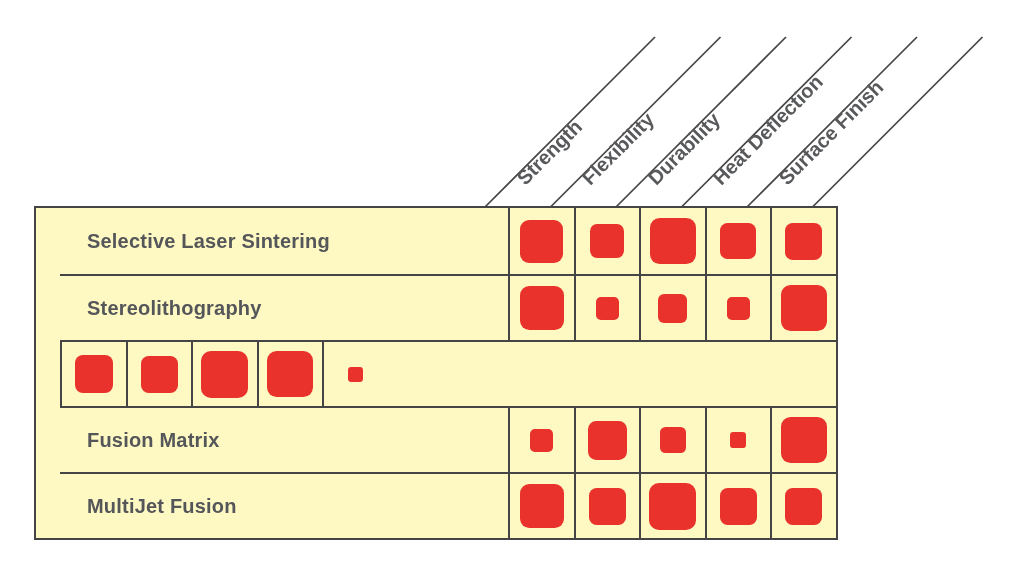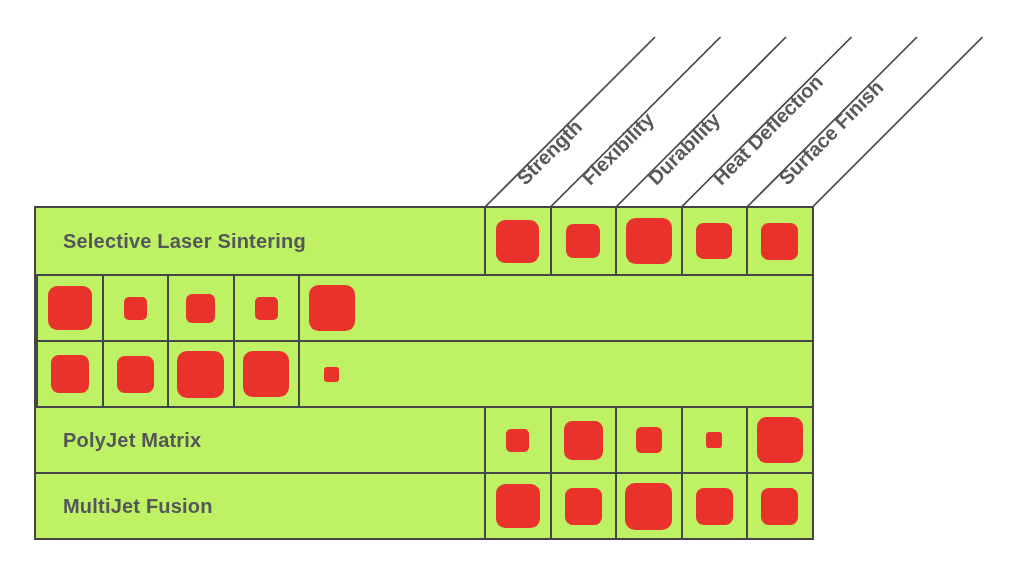--- a/index.html
+++ b/index.html
@@ -18,21 +18,22 @@
     font-weight:600;
     color:#58595b;
     line-height:22px;
     transform:rotate(-45deg);
     transform-origin:0 100%;
   }
   .matrix{
     position:absolute;
     left:34px;top:206px;
     border:2px solid #454545;
-    background:#bef264;
+    background:#fef9c3;
+    padding-left:24px;
   }
   .mrow{display:flex;height:66px;box-sizing:border-box;}
   .mrow + .mrow{border-top:2px solid #454545;}
   .label-cell{
     flex:0 0 448px;
     box-sizing:border-box;
     display:flex;align-items:center;
     padding-left:27px;
     font-size:20px;font-weight:700;color:#55565a;
     letter-spacing:0.2px;
@@ -77,20 +78,21 @@
           <div class="sq" title="Durability: 5" style="width: 46px; height: 46px; background: rgb(233, 50, 43);"></div>
         </div>
         <div class="data-cell">
           <div class="sq" title="Heat Deflection: 4" style="width: 36px; height: 36px; background: rgb(233, 50, 43);"></div>
         </div>
         <div class="data-cell">
           <div class="sq" title="Surface Finish: 4" style="width: 37px; height: 37px; background: rgb(233, 50, 43);"></div>
         </div>
       </div>
       <div class="mrow">
+        <div class="label-cell">Stereolithography</div>
         <div class="data-cell">
           <div class="sq" title="Strength: 5" style="width: 44px; height: 44px; background: rgb(233, 50, 43);"></div>
         </div>
         <div class="data-cell">
           <div class="sq" title="Flexibility: 2" style="width: 23px; height: 23px; background: rgb(233, 50, 43);"></div>
         </div>
         <div class="data-cell">
           <div class="sq" title="Durability: 3" style="width: 29px; height: 29px; background: rgb(233, 50, 43);"></div>
         </div>
         <div class="data-cell">
@@ -111,21 +113,21 @@
           <div class="sq" title="Durability: 5" style="width: 47px; height: 47px; background: rgb(233, 50, 43);"></div>
         </div>
         <div class="data-cell">
           <div class="sq" title="Heat Deflection: 5" style="width: 46px; height: 46px; background: rgb(233, 50, 43);"></div>
         </div>
         <div class="data-cell">
           <div class="sq" title="Surface Finish: 1" style="width: 15px; height: 15px; background: rgb(233, 50, 43);"></div>
         </div>
       </div>
       <div class="mrow">
-        <div class="label-cell">PolyJet Matrix</div>
+        <div class="label-cell">Fusion Matrix</div>
         <div class="data-cell">
           <div class="sq" title="Strength: 2" style="width: 23px; height: 23px; background: rgb(233, 50, 43);"></div>
         </div>
         <div class="data-cell">
           <div class="sq" title="Flexibility: 4" style="width: 39px; height: 39px; background: rgb(233, 50, 43);"></div>
         </div>
         <div class="data-cell">
           <div class="sq" title="Durability: 2" style="width: 26px; height: 26px; background: rgb(233, 50, 43);"></div>
         </div>
         <div class="data-cell">

